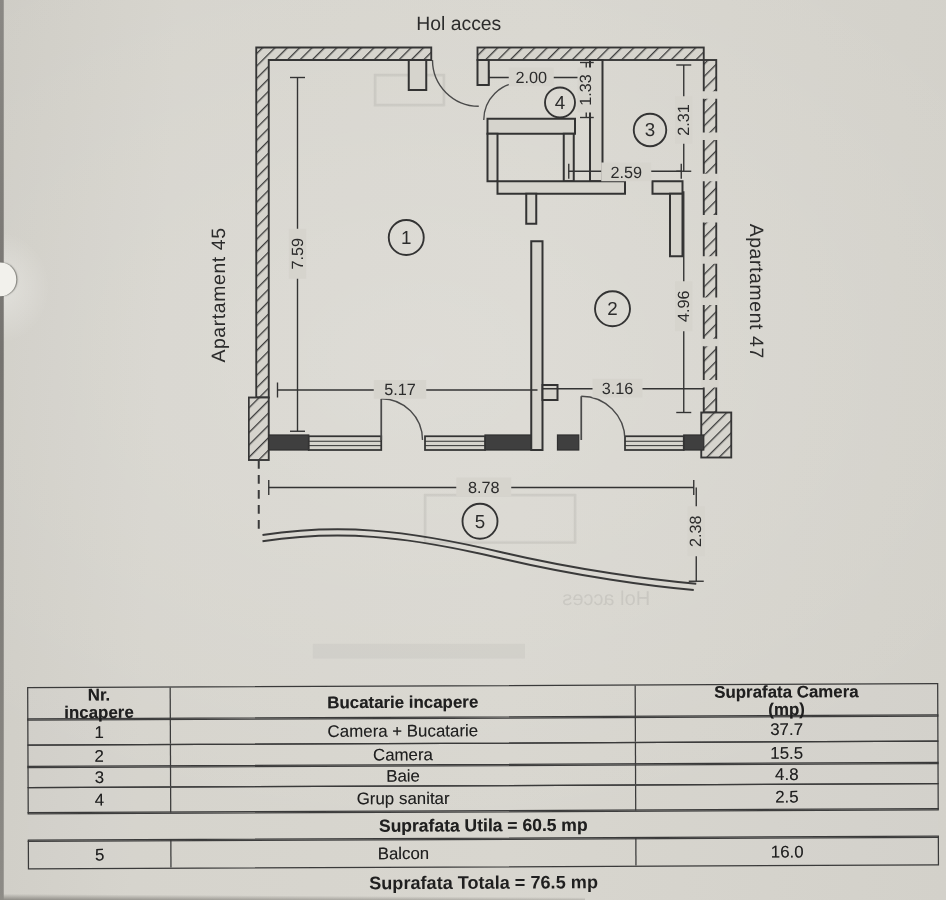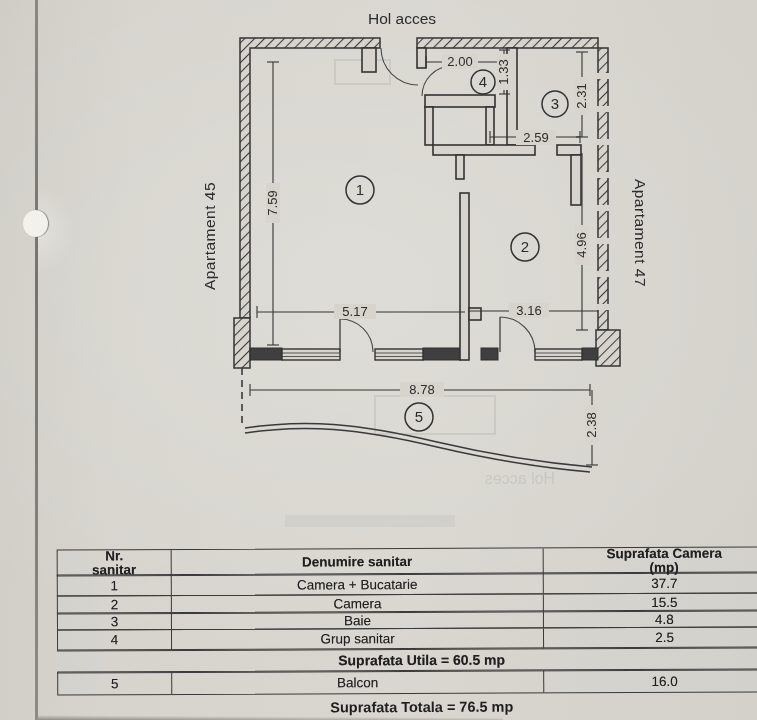--- a/index.html
+++ b/index.html
@@ -4,21 +4,21 @@
 <style>
   html,body{margin:0;padding:0;}
   body{
     width:757px;height:720px;overflow:hidden;position:relative;
     font-family:"Liberation Sans", sans-serif;
     background:
       radial-gradient(ellipse 120% 90% at 45% 40%, rgba(255,255,255,.16), rgba(0,0,0,0) 60%),
       linear-gradient(93deg, #cfcdc6 0%, #d6d4cd 18%, #d8d6cf 55%, #d3d1ca 100%);
     color:#2c2c2c;
   }
-  .page{position:absolute;inset:0;margin-left:35px;}
+  .page{position:absolute;inset:0;}
   
   .edge-strip{position:absolute;left:0;top:0;width:3px;height:720px;
     background:linear-gradient(180deg,#8a8884,#75736f 40%,#8d8b86);}
   .punch-hole{position:absolute;left:-12px;top:210px;width:25px;height:27px;border-radius:50%;
     background:#f2f1ec;box-shadow:1px 0 1px rgba(60,60,55,.55);}
   .bottom-wedge{position:absolute;left:0px;bottom:0px;width:468px;height:5px;
     background:linear-gradient(180deg, rgba(120,118,112,0), #8f8d87);
     transform:rotate(0.35deg);transform-origin:left bottom;}
   .fold-light{position:absolute;left:0;top:185px;width:40px;height:90px;
     background:radial-gradient(ellipse at 0% 50%, rgba(255,255,255,.35), rgba(255,255,255,0) 70%);}
@@ -237,24 +237,24 @@
          <text text-anchor="middle">2.38</text>
         </g>
     </g>
   </svg>
 
   
   <div class="area-table">
     <div class="t-row t-head">
       <div class="c1">
         <span>Nr.</span>
-        <span>sanitar</span>
+        <span>incapere</span>
       </div>
       <div class="c2">
-        <span>Denumire sanitar</span>
+        <span>Bucatarie incapere</span>
       </div>
       <div class="c3">
         <span>Suprafata Camera</span>
         <span>(mp)</span>
       </div>
     </div>
 
     <div class="t-row h-r1">
       <div class="c1">1</div>
       <div class="c2">Camera + Bucatarie</div>

